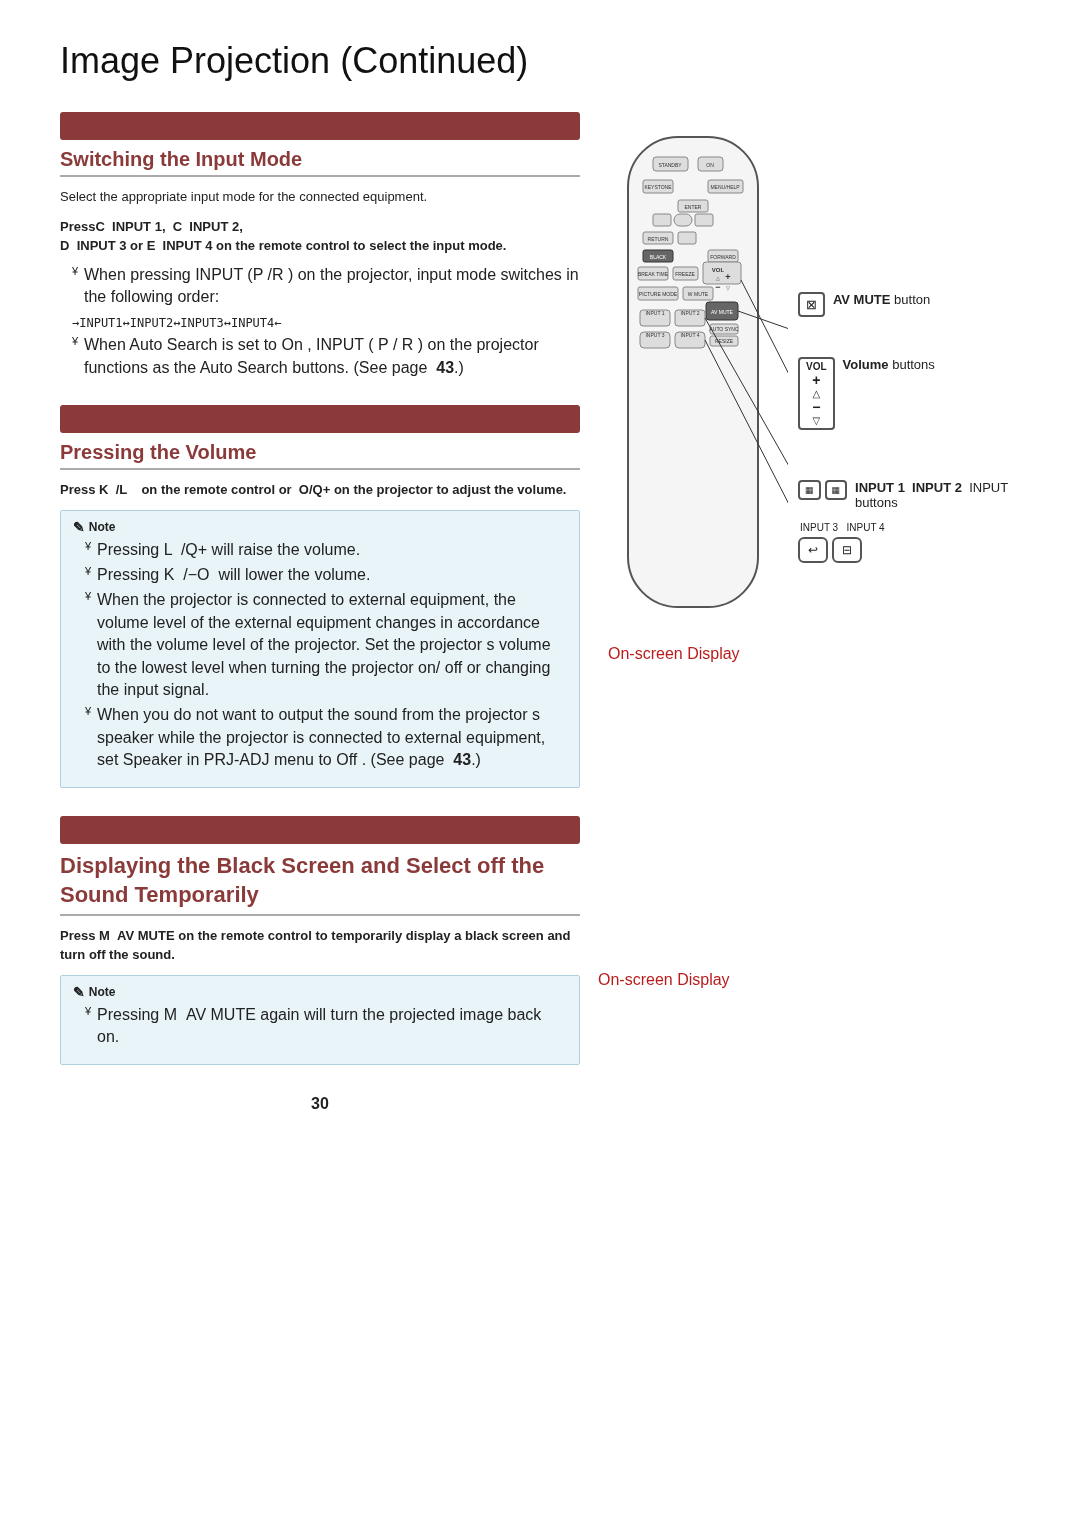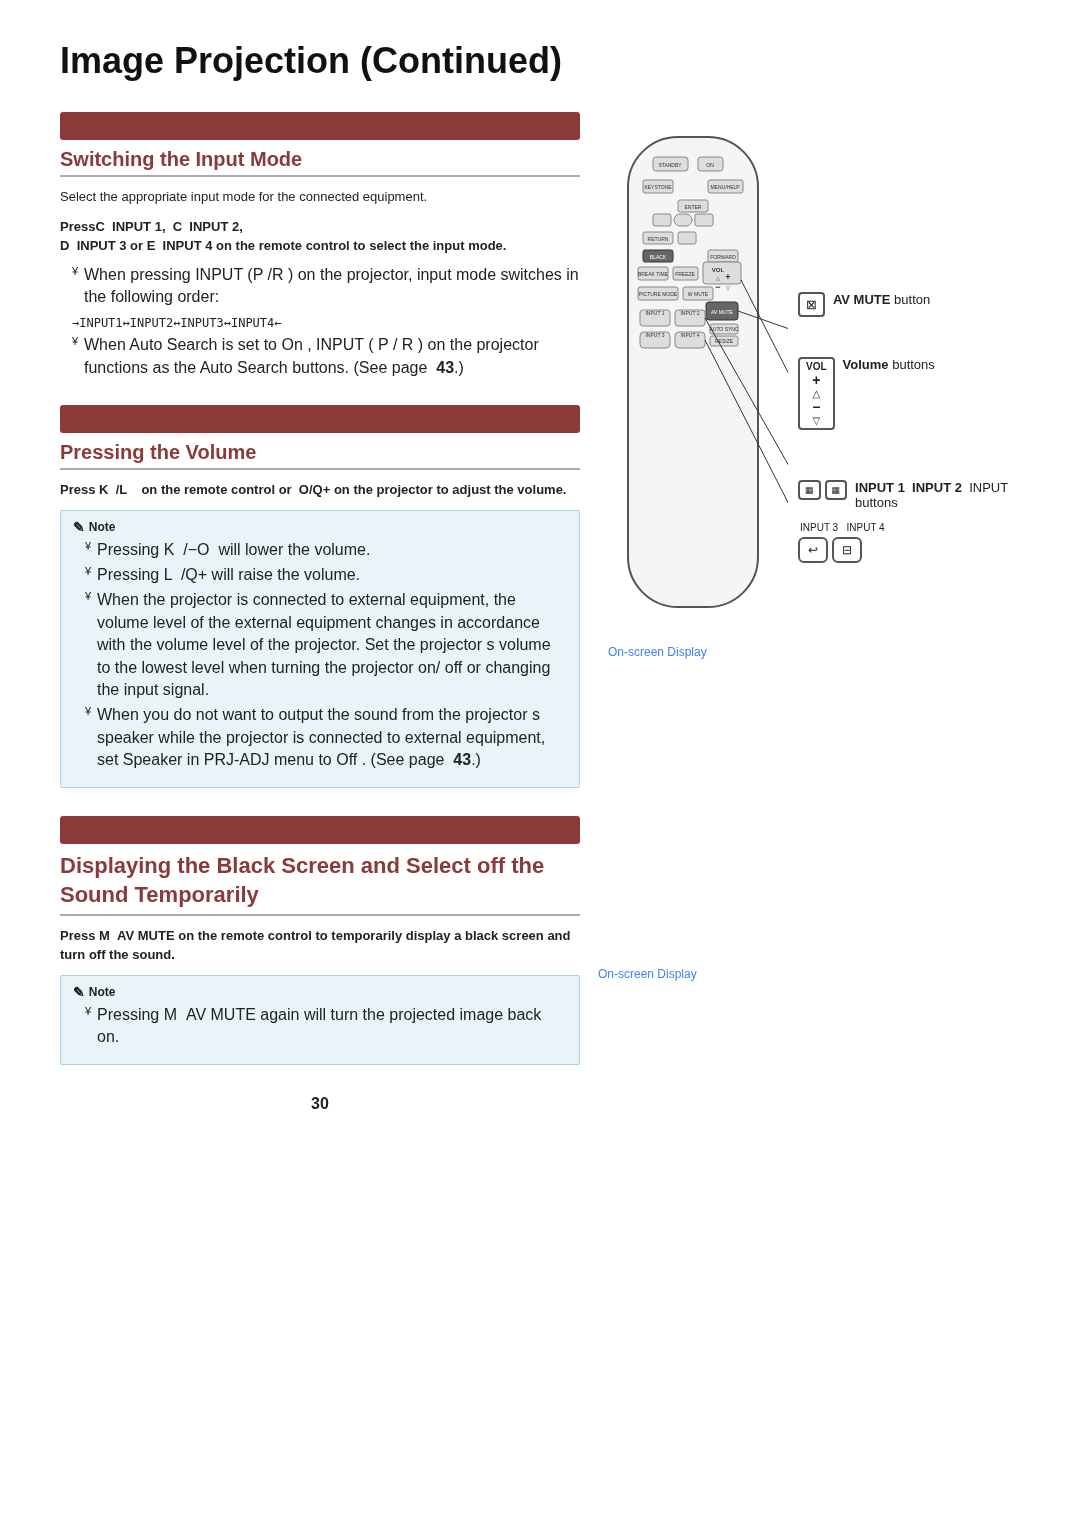--- a/index.html
+++ b/index.html
@@ -7,21 +7,21 @@
       background: #fff;
       font-family: Arial, Helvetica, sans-serif;
       font-size: 13px;
       color: #222;
       width: 1080px;
       min-height: 1529px;
       padding: 40px 60px 40px 60px;
     }
     h1.page-title {
       font-size: 36px;
-      font-weight: bold;
+      font-weight: normal;
       margin-bottom: 30px;
       color: #111;
     }
     .main-layout {
       display: flex;
       gap: 18px;
       width: 100%;
     }
     .left-col {
       flex: 0 0 520px;
@@ -103,22 +103,22 @@
       border-bottom: 2px solid #aaa;
       padding-bottom: 4px;
       margin-bottom: 10px;
       line-height: 1.3;
     }
     .remote-wrap {
       position: relative;
       margin-bottom: 10px;
     }
     .on-screen-display {
-      font-size: 12px;
-      color: #3b82f6;
+      font-size: 16px;
+      color: #b91c1c;
       margin-top: 8px;
     }
     .page-number {
       font-size: 16px;
       font-weight: bold;
       margin-top: 30px;
       text-align: center;
     }
     .input-flow {
       font-family: monospace;
@@ -189,22 +189,22 @@
     <div class="bold-instruction">
       <b>Press K &nbsp;/L &nbsp;&nbsp;&nbsp;on the remote control or &nbsp;O/Q+ on the projector to adjust the volume.</b>
     </div>
 
     <div class="note-box">
       <div class="note-label">
         <span class="note-icon">✎</span>
         <span>Note</span>
       </div>
       <ul class="bullet-list">
+        <li>Pressing L &nbsp;/Q+ will raise the volume.</li>
         <li>Pressing K &nbsp;/−Ο &nbsp;will lower the volume.</li>
-        <li>Pressing L &nbsp;/Q+ will raise the volume.</li>
         <li>When the projector is connected to external equipment, the volume level of the external equipment changes in accordance with the volume level of the projector. Set the projector s volume to the lowest level when turning the projector on/ off or changing the input signal.</li>
         <li>When you do not want to output the sound from the projector s speaker while the projector is connected to external equipment, set  Speaker  in  PRJ-ADJ  menu to  Off . (See page &nbsp;<b>43</b>.)</li>
       </ul>
     </div>
 
     <div class="section-spacer"></div>
 
     <div class="section-header-bar"></div>
     <div class="section-3-title">Displaying the Black Screen and Select off the Sound Temporarily</div>
 

